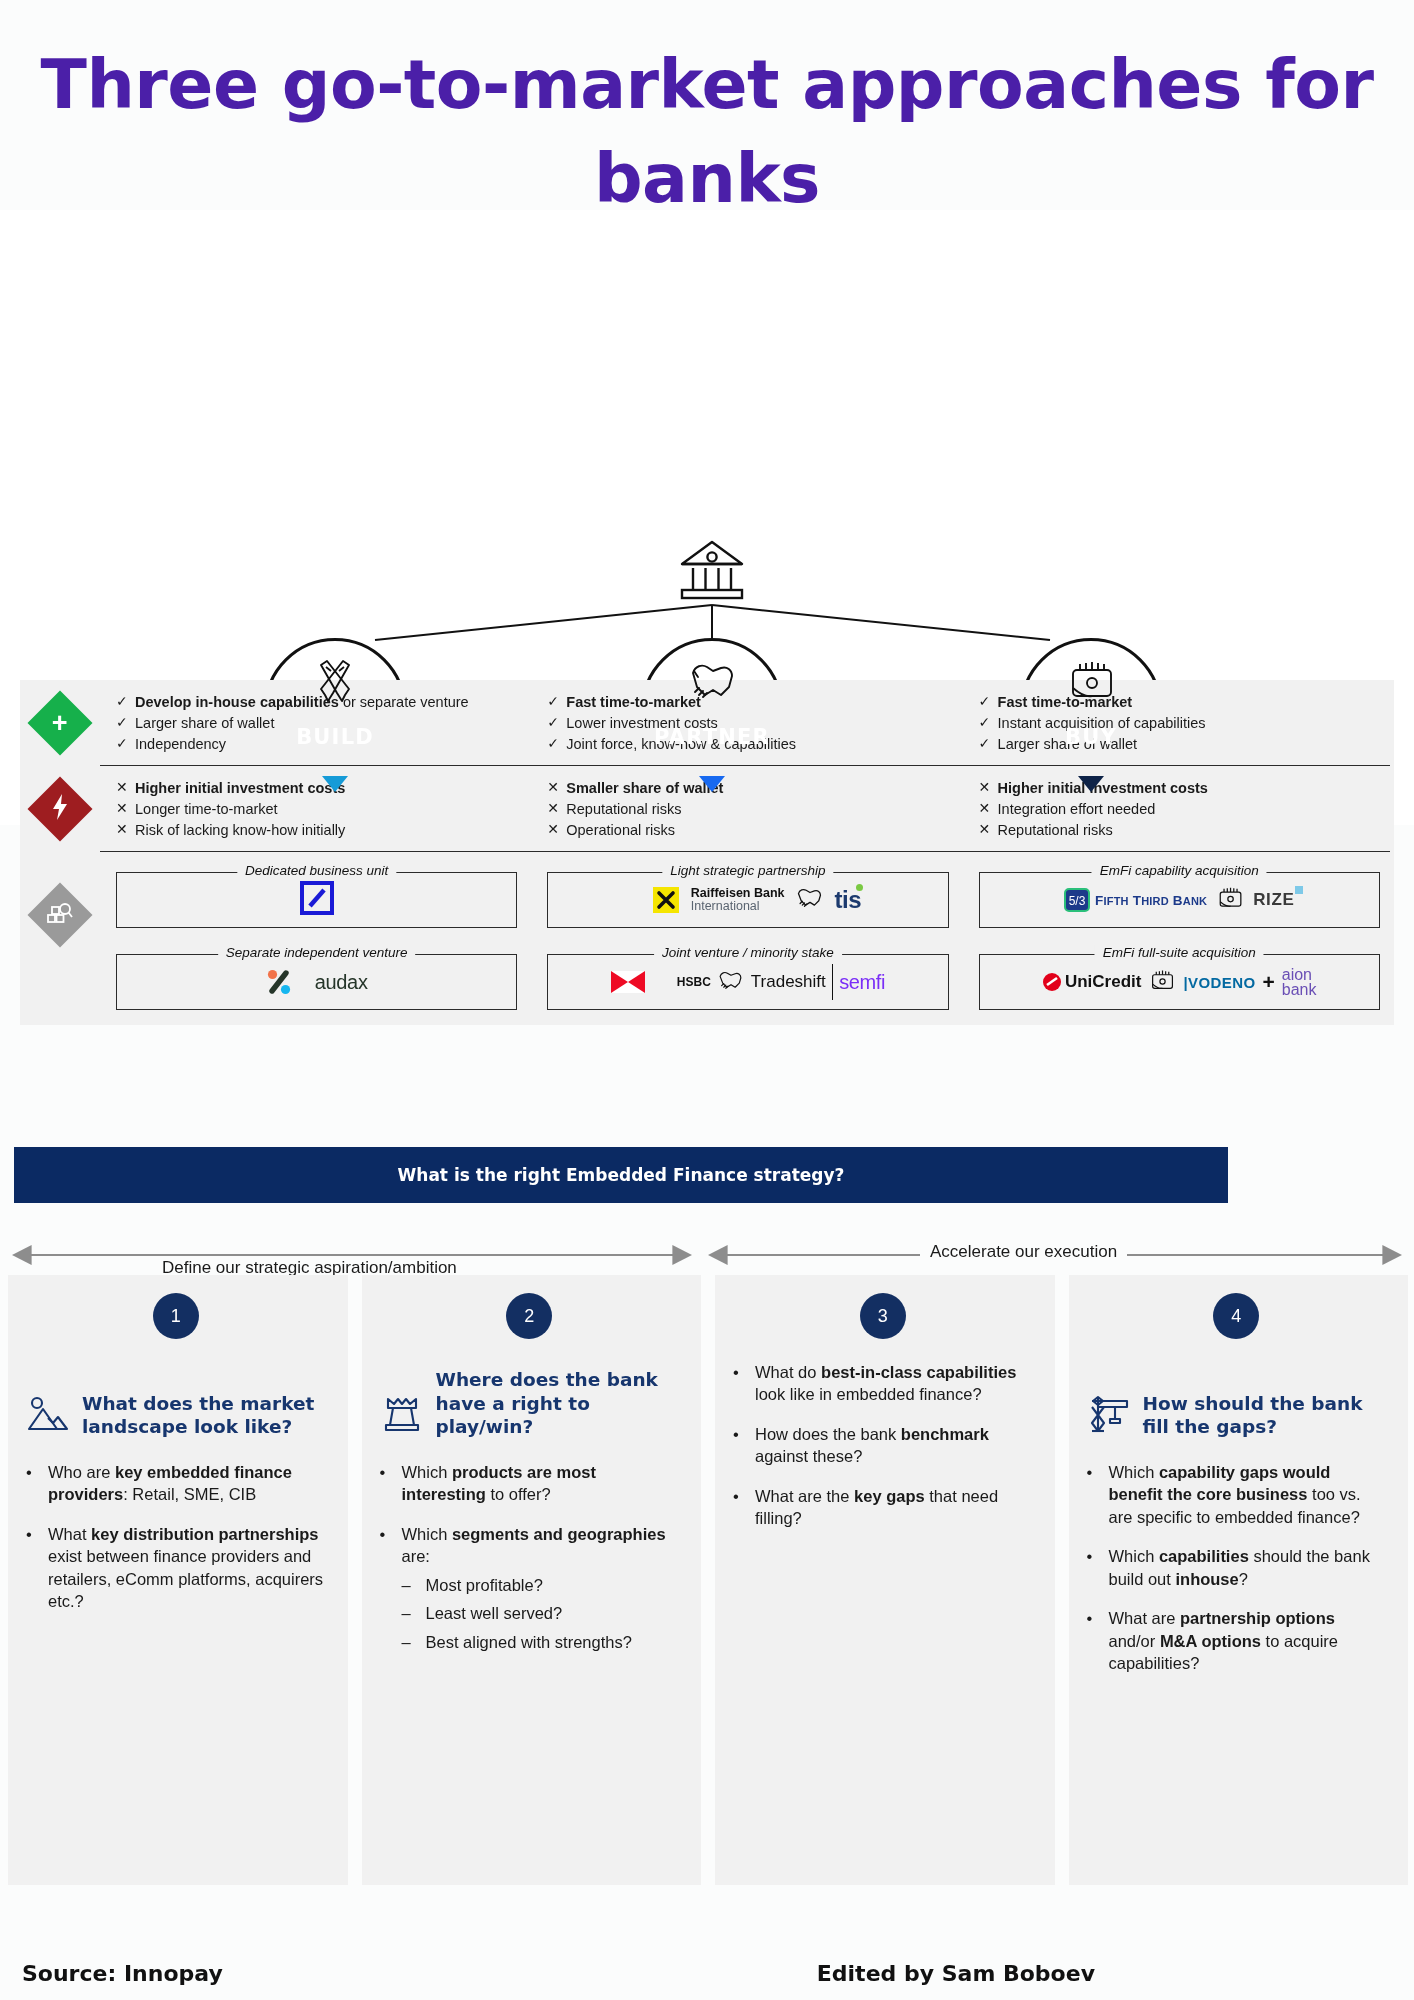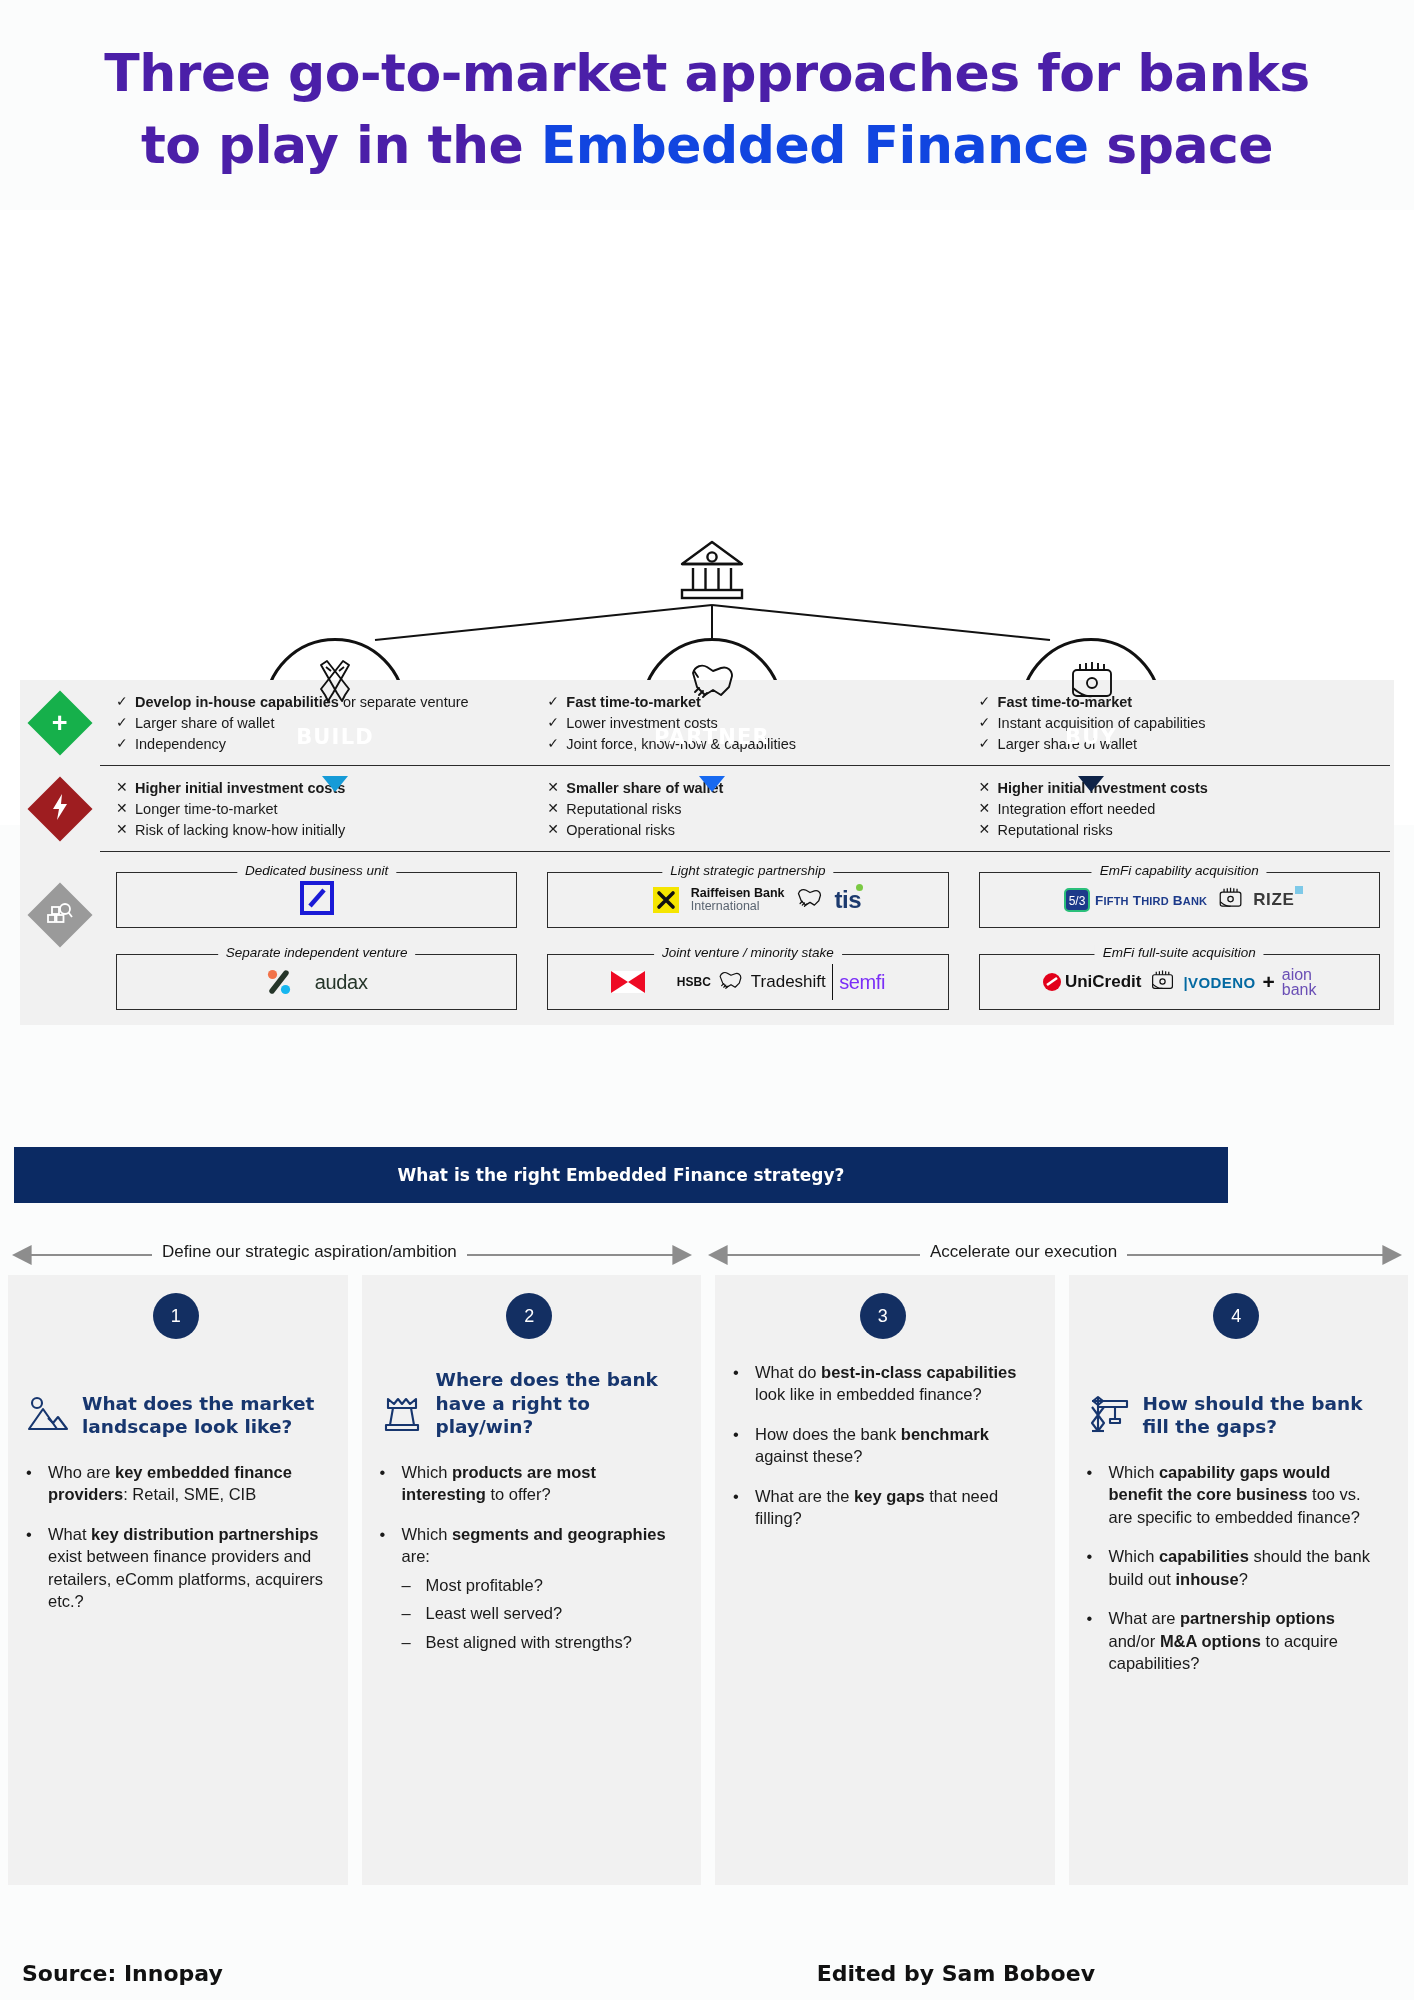--- a/index.html
+++ b/index.html
@@ -13,21 +13,21 @@
   
   .title-band {
     height: 210px;
     padding-top: 38px;
     text-align: center;
     background: #fbfcfc;
   }
   .title-line {
     font-family: "DejaVu Sans", sans-serif;
     font-weight: bold;
-    font-size: 52px;
+    font-size: 68px;
     line-height: 1.38;
     letter-spacing: -0.5px;
     color: #4b1fa8;
   }
   .title-hl { color: #1145e0; }
 
   
   .diagram { position: relative; height: 615px; background:#ffffff; }
   .bank-icon { position:absolute; left:712px; top:328px; transform:translateX(-50%); }
   .connectors { position:absolute; left:0; top:0; }
@@ -554,21 +554,21 @@
       <marker id="ar" markerWidth="9" markerHeight="9" refX="8" refY="4.5" orient="auto">
         <path d="M0,0 L9,4.5 L0,9 Z" fill="#8d8d8d"></path>
       </marker>
       <marker id="al" markerWidth="9" markerHeight="9" refX="1" refY="4.5" orient="auto">
         <path d="M9,0 L0,4.5 L9,9 Z" fill="#8d8d8d"></path>
       </marker>
     </defs>
     <line x1="14" y1="17" x2="690" y2="17" stroke="#8d8d8d" stroke-width="2.2" marker-start="url(#al)" marker-end="url(#ar)"></line>
     <line x1="710" y1="17" x2="1400" y2="17" stroke="#8d8d8d" stroke-width="2.2" marker-start="url(#al)" marker-end="url(#ar)"></line>
   </svg>
-  <div class="arrowlbl" style="left:152px;top:4px;">Define our strategic aspiration/ambition</div>
+  <div class="arrowlbl" style="left:152px;top:20px;">Define our strategic aspiration/ambition</div>
   <div class="arrowlbl" style="left:920px;top:4px;">Accelerate our execution</div>
 </div>
 
 <div class="cards">
 
   <div class="card">
     <div class="numcircle">1</div>
     <div class="cardhead">
       <div class="ci">
         <svg width="44" height="44" viewBox="0 0 44 44">

